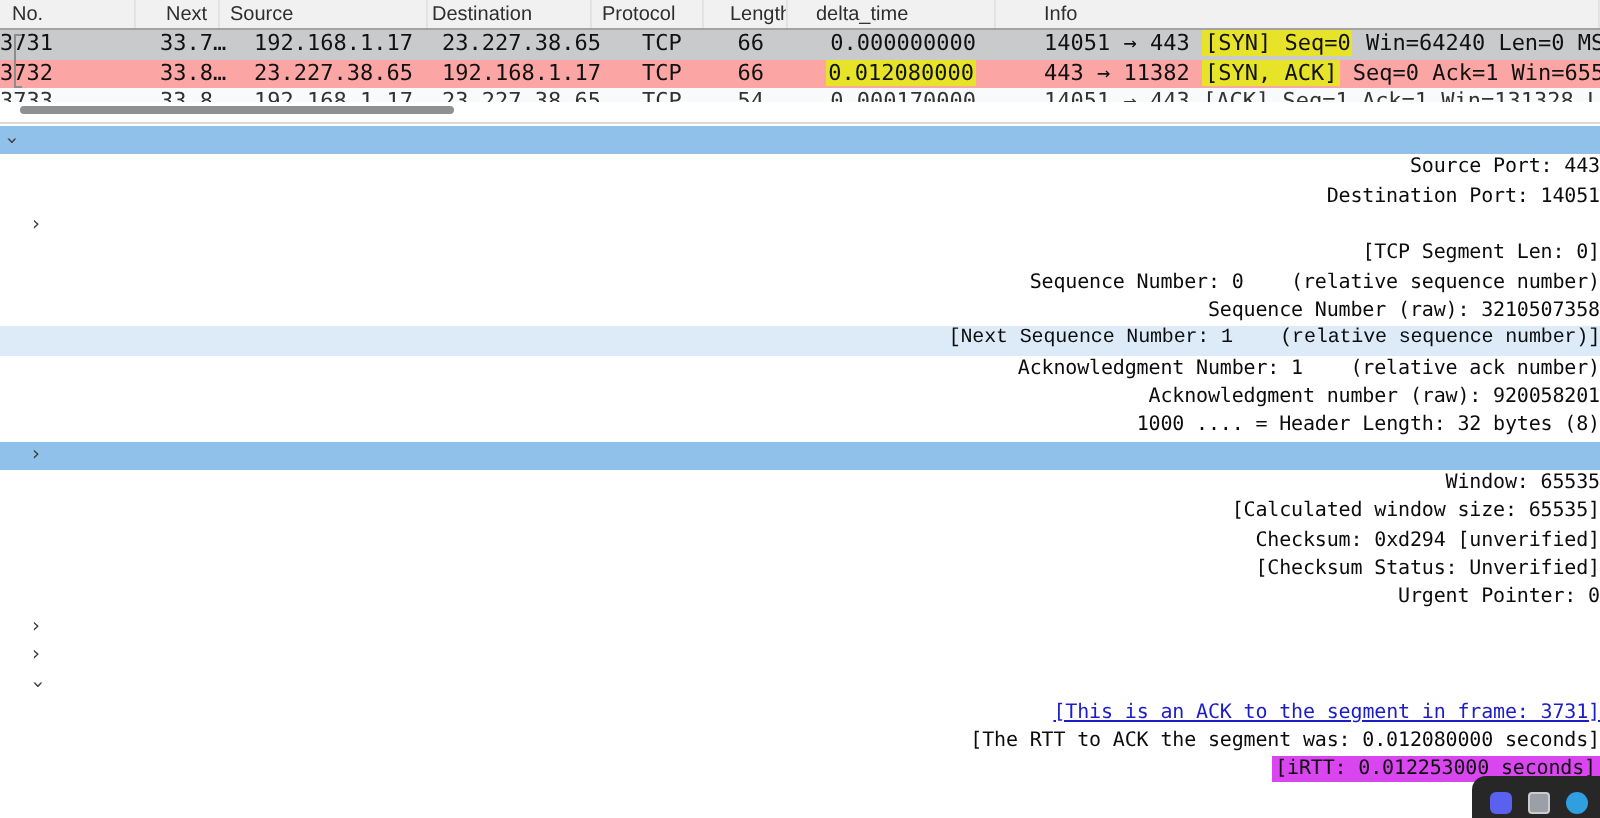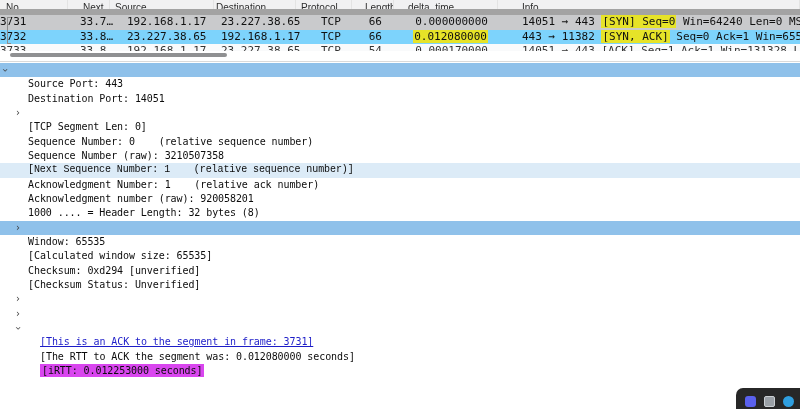--- a/index.html
+++ b/index.html
@@ -3,41 +3,41 @@
 <meta charset="utf-8">
 <style>
   html,body{margin:0;padding:0;}
   body{width:800px;height:409px;overflow:hidden;background:#ffffff;
        font-family:"DejaVu Sans Mono",monospace;}
   .screen{position:relative;width:800px;height:409px;background:#fff;overflow:hidden;}
 
   
   .plist{position:absolute;top:0;left:0;width:800px;height:51px;overflow:hidden;background:#fff;}
   .phead{position:absolute;top:0;left:0;right:0;height:15px;background:#f1f1f2;
-         border-bottom:6px solid #a3a3a3;font-family:"Liberation Sans",sans-serif;
+         border-bottom:1px solid #a3a3a3;font-family:"Liberation Sans",sans-serif;
          font-size:10px;color:#2e2e2e;box-sizing:border-box;}
   .hc{position:absolute;top:0;bottom:0;box-sizing:border-box;border-right:1px solid #e3e3e3;
       padding-top:2px;white-space:nowrap;overflow:hidden;}
   .col-no{left:0;width:68px}
   .col-time{left:68px;width:42px}
   .col-src{left:110px;width:104px}
   .col-dst{left:214px;width:82px}
   .col-proto{left:296px;width:56px}
   .col-len{left:352px;width:42px}
   .col-delta{left:394px;width:104px}
   .col-info{left:498px;width:302px}
   .phead .col-no{padding-left:6px}.phead .col-time{padding-left:15px}
   .phead .col-src{padding-left:5px}.phead .col-dst{padding-left:2px}
   .phead .col-proto{padding-left:5px}.phead .col-len{padding-left:13px}
   .phead .col-delta{padding-left:14px}.phead .col-info{padding-left:24px}
 
   .prow{position:absolute;left:0;right:0;height:14.5px;font-size:11px;color:#111;
         line-height:14.5px;}
   .row1{top:15px;background:#c9cacc;}
-  .row2{top:29.5px;background:#7dd3fc;}
+  .row2{top:29.5px;background:#fca5a5;}
   .row3{top:44px;background:#f9fafb;color:#333;}
   .prow .c{position:absolute;top:0;bottom:0;box-sizing:border-box;white-space:pre;overflow:visible;}
   .prow .col-no{padding-right:8px}
   .prow .col-time{padding-left:12px}
   .prow .col-src{padding-left:17px}
   .prow .col-dst{padding-left:7px}
   .prow .col-proto{padding-left:25px}
   .prow .col-len{text-align:right;padding-right:12px}
   .prow .col-delta{text-align:right;padding-right:10px}
   .prow .col-info{padding-left:24px;overflow:hidden;}
@@ -46,21 +46,21 @@
         border-left:1px solid #8d8d8d;border-top:1px solid #8d8d8d;border-bottom:1px solid #8d8d8d;}
 
   
   .hscroll{position:absolute;top:51px;left:0;width:800px;height:10px;background:#fff;}
   .hthumb{position:absolute;top:2px;left:10px;width:217px;height:4px;background:#8f9092;border-radius:2px;}
 
   
   .detail{position:absolute;top:61px;left:0;width:800px;bottom:0;background:#fff;
           border-top:1px solid #dadada;font-size:10px;letter-spacing:-0.08px;color:#0c0c0c;
           padding-top:1px;box-sizing:border-box;}
-  .dl{position:relative;height:14.33px;line-height:14.33px;white-space:pre;overflow:hidden;}
+  .dl{position:relative;height:14.33px;line-height:14.33px;white-space:pre;overflow:hidden;text-align:right;}
   .dl .t{display:inline-block;}
   .lv1 .t{margin-left:28px}
   .lv2 .t{margin-left:40px}
   .arrow{position:absolute;top:0;color:#3d3d3d;font-family:"DejaVu Sans",sans-serif;
          font-size:10px;line-height:14.33px;}
   .lv0>.arrow{left:3px}
   .lv1>.arrow{left:16px}
   .arrow.down{transform:rotate(90deg);transform-origin:50% 50%;}
   .bg-blue{background:#8fc1ea;}
   .bg-lblue{background:#dcebf7;font-family:Liberation Mono, monospace;}
@@ -157,20 +157,21 @@
 
     <div class="dl lv1 bg-blue">
       <span class="arrow">›</span>
       
     </div>
 
     <div class="dl lv1"><span class="t">Window: 65535</span></div>
     <div class="dl lv1"><span class="t">[Calculated window size: 65535]</span></div>
     <div class="dl lv1"><span class="t">Checksum: 0xd294 [unverified]</span></div>
     <div class="dl lv1"><span class="t">[Checksum Status: Unverified]</span></div>
+    <div class="dl lv1"><span class="t">Urgent Pointer: 0</span></div>
 
     <div class="dl lv1">
       <span class="arrow">›</span>
       
     </div>
 
     <div class="dl lv1">
       <span class="arrow">›</span>
       
     </div>

